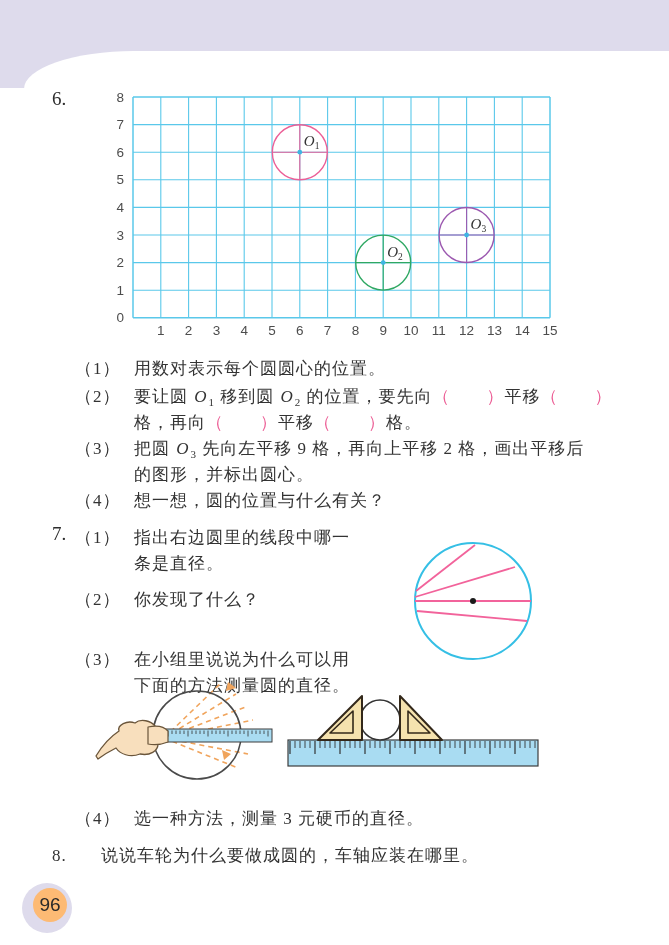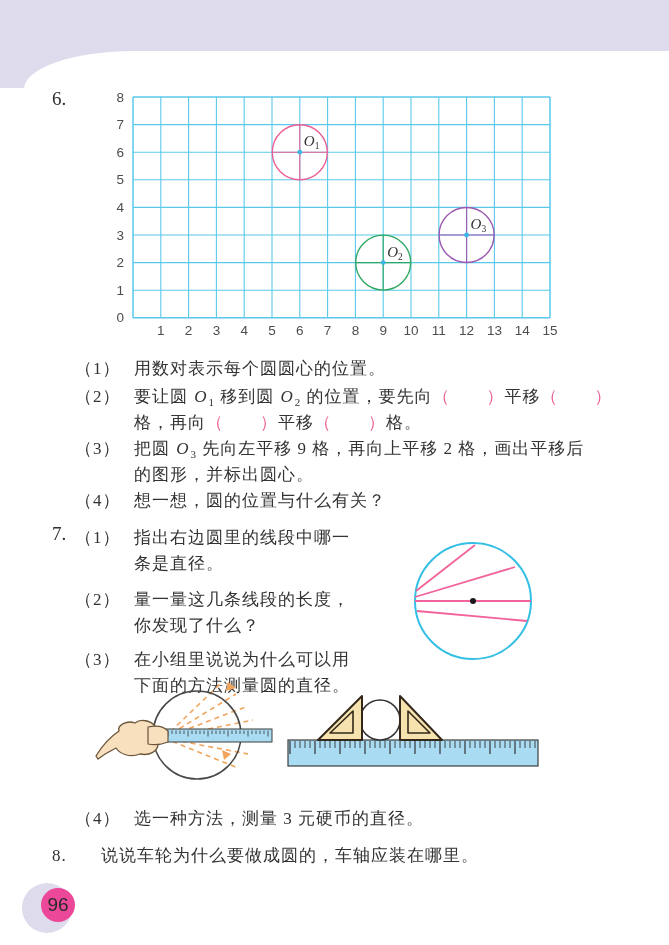--- a/index.html
+++ b/index.html
@@ -22,22 +22,22 @@
   .line{white-space:nowrap;margin-left:25px;}
   .c-pink{color:var(--c-pink);}
   i.mvar{font-style:italic;padding:0 1px;font-family:"Liberation Serif",serif;}
   sub.msub{font-size:11px;line-height:0;}
   svg text.axis-num{font:13.5px "Liberation Sans","DejaVu Sans",sans-serif;fill:#4d4d4d;}
   svg text.circle-label{font:italic 15px "Liberation Serif",serif;fill:#333;}
   svg tspan.sub{font-size:9.5px;font-style:normal;}
   .badge{position:absolute;left:22px;top:883px;width:50px;height:50px;border-radius:50%;
     background:var(--c-band);}
   .badge-inner{position:absolute;left:11px;top:5px;width:34px;height:34px;border-radius:50%;
-    background:#ec4899;display:flex;align-items:center;justify-content:center;
-    font:19px "Liberation Sans","DejaVu Sans",sans-serif;color:#2a2a2a;margin-left:8px;}
+    background:#fdba74;display:flex;align-items:center;justify-content:center;
+    font:19px "Liberation Sans","DejaVu Sans",sans-serif;color:#2a2a2a;}
 </style>
 </head>
 <body>
 
 <div class="band"></div>
 <div class="page"></div>
 
 <span class="qnum" style="left:52px;top:88px;">6.</span>
 
 <svg class="abs" style="left:100px;top:85px;" width="470" height="258" viewBox="0 0 470 258" id="gridSvg">
@@ -128,21 +128,20 @@
 
 <span class="qnum" style="left:52px;top:523px;">7.</span>
 
 <div class="item txt" style="left:75px;top:525px;width:340px;">
   <span class="num">（1）</span>
   <div class="line"><span>指出右边圆里的线段中哪一</span></div>
   <div class="line"><span>条是直径。</span></div>
 </div>
 <div class="item txt" style="left:75px;top:587px;width:340px;">
   <span class="num">（2）</span>
-  <div class="line"><span>量一量这几条线段的长度，</span></div>
   <div class="line"><span>你发现了什么？</span></div>
 </div>
 <div class="item txt" style="left:75px;top:647px;width:340px;">
   <span class="num">（3）</span>
   <div class="line"><span>在小组里说说为什么可以用</span></div>
   <div class="line"><span>下面的方法测量圆的直径。</span></div>
 </div>
 
 <svg class="abs" style="left:405px;top:533px;" width="140" height="140" viewBox="0 0 140 140" id="chordSvg">
     <circle cx="68" cy="68" r="58" fill="none" stroke="#35bfe5" stroke-width="2"></circle>

